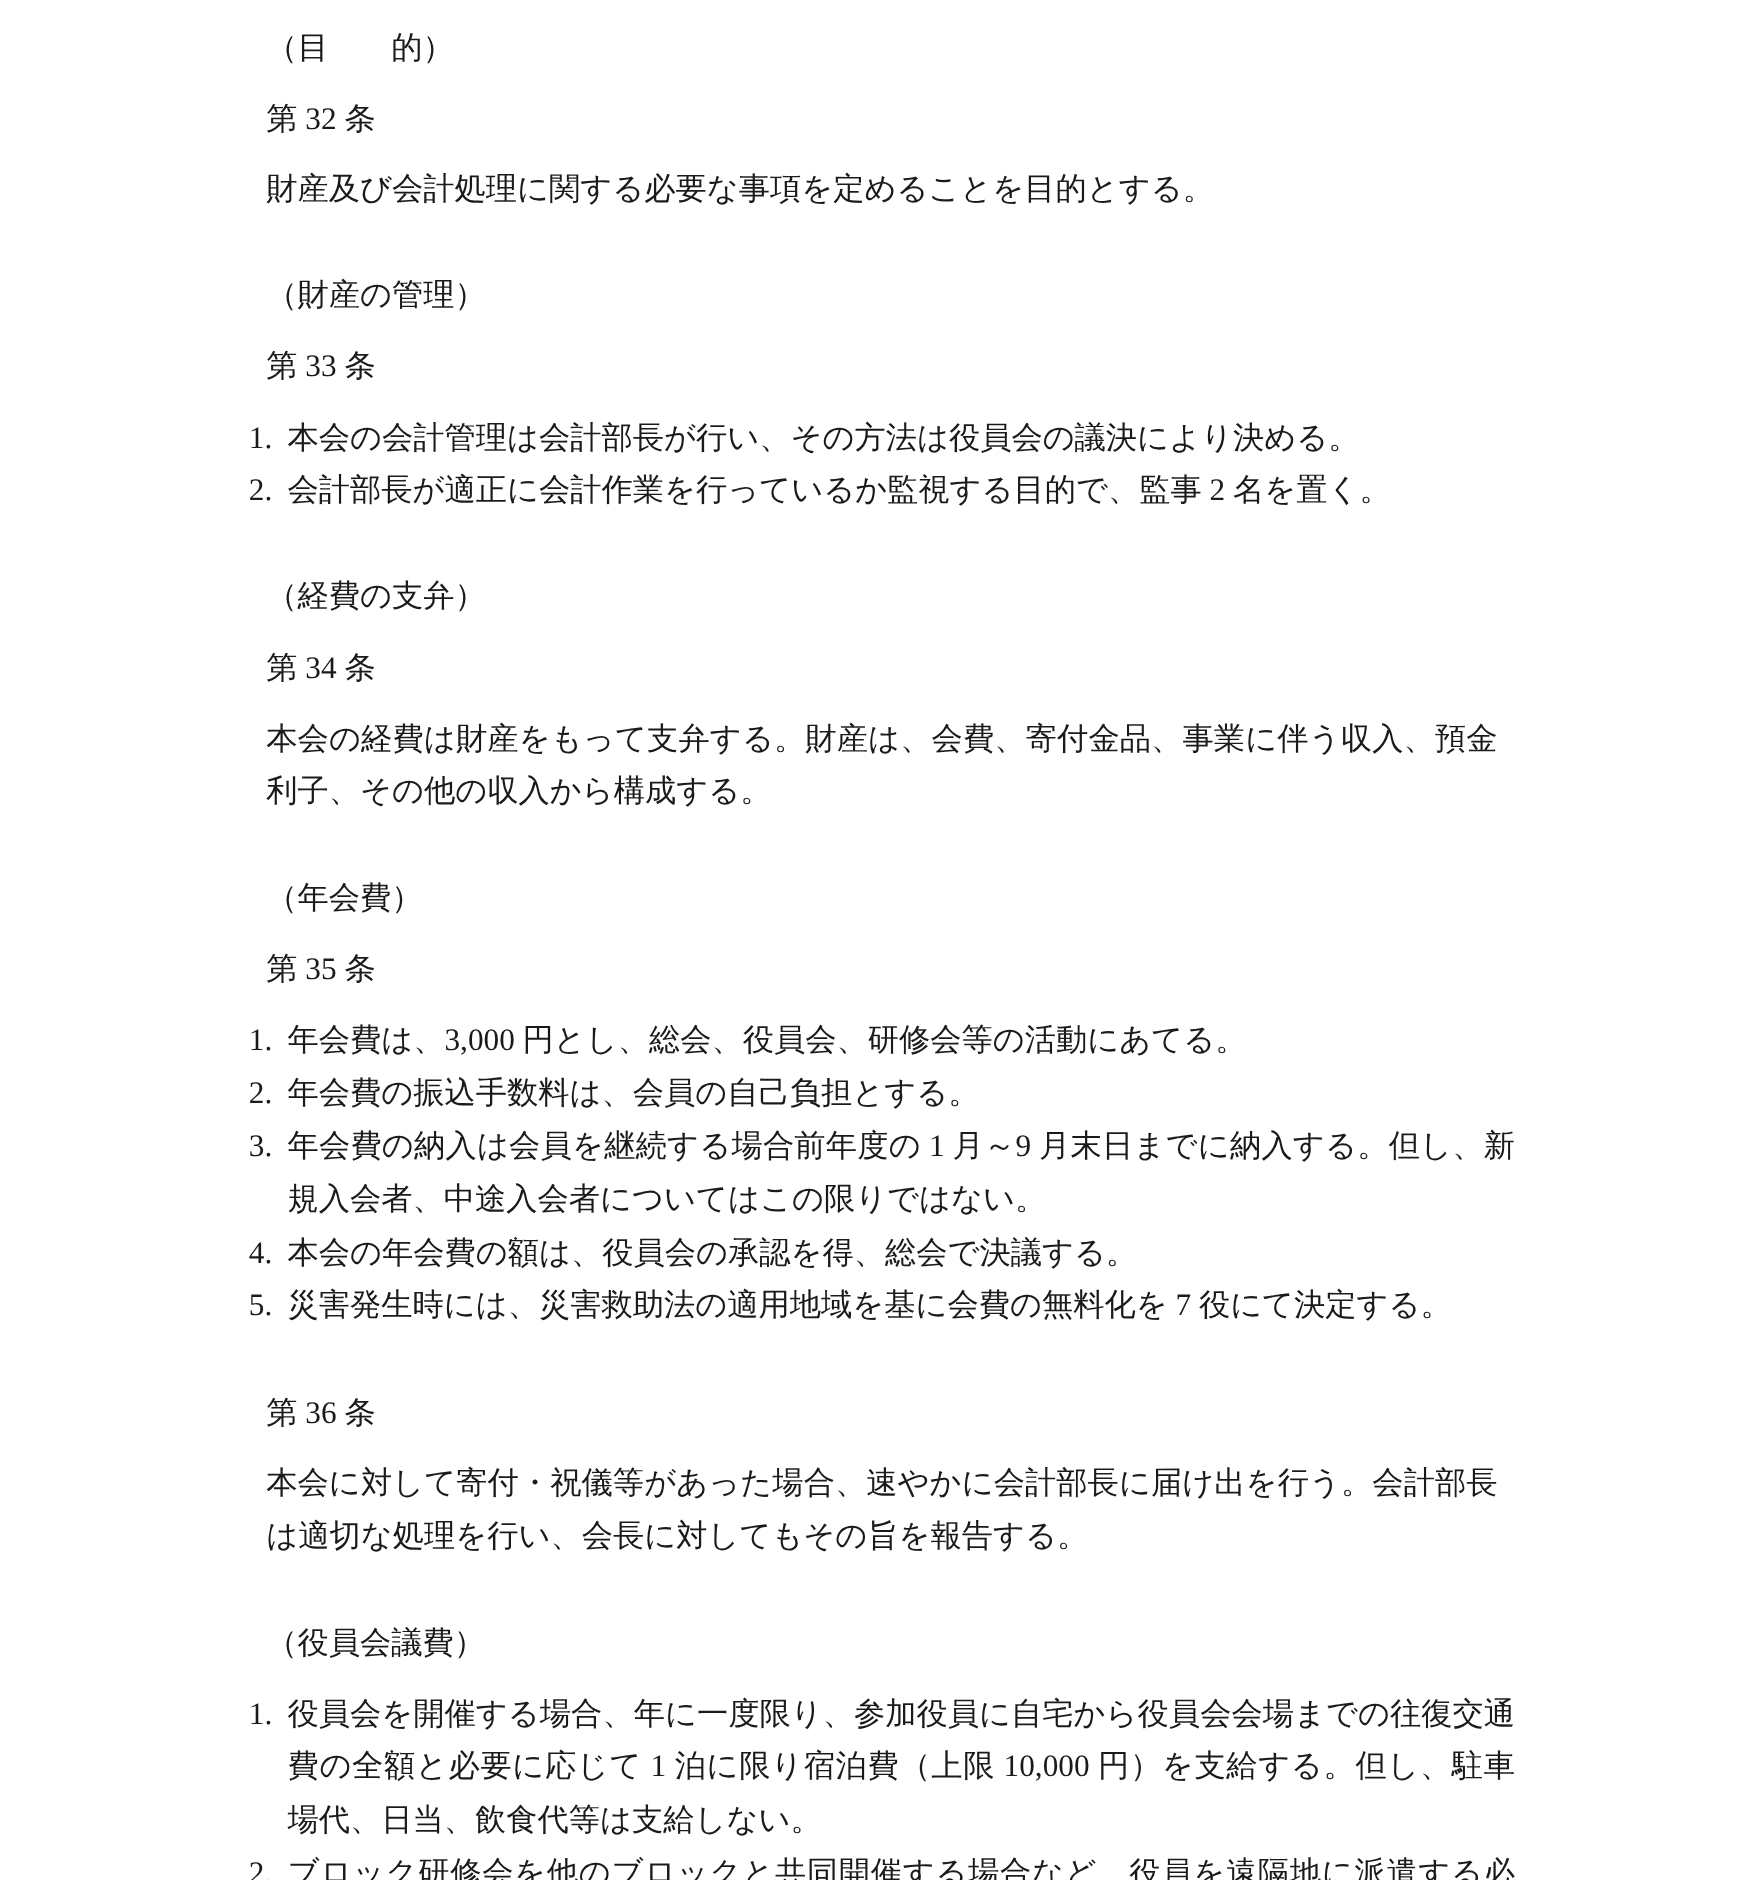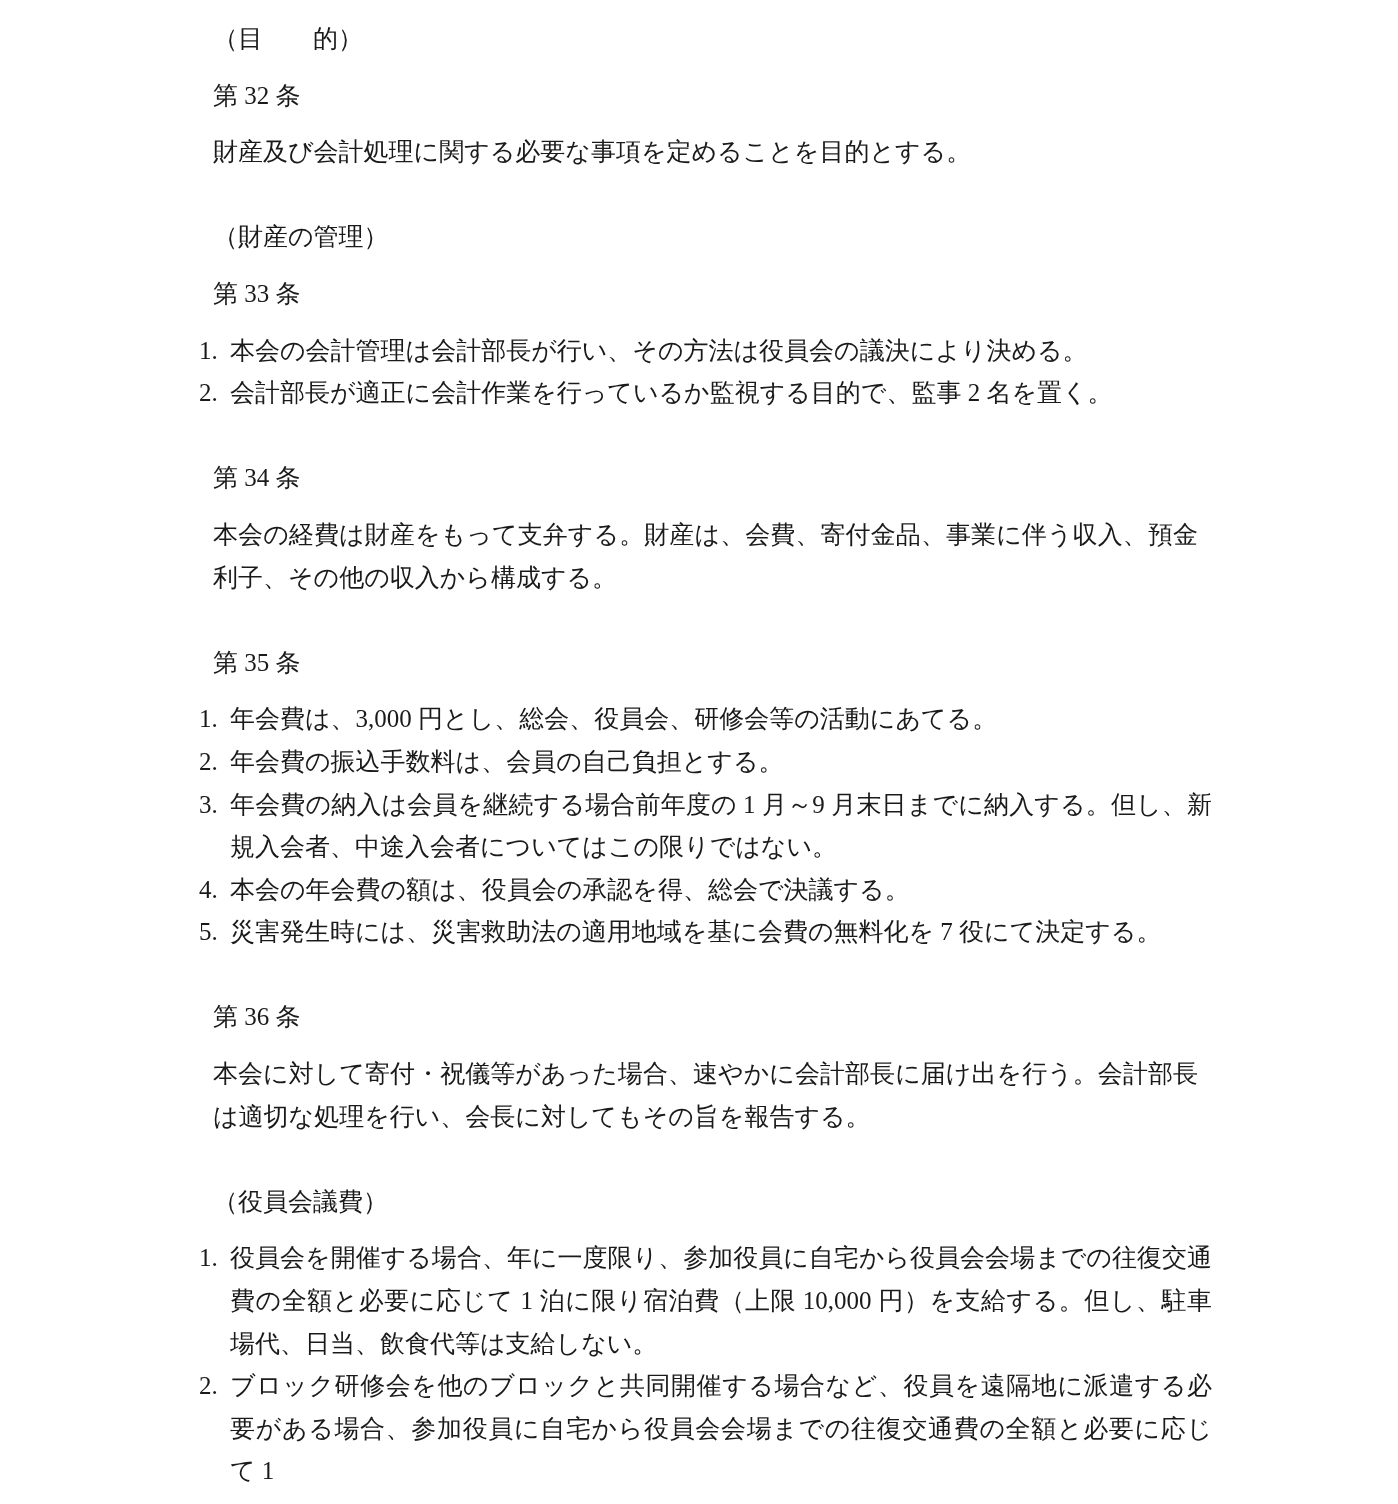--- a/index.html
+++ b/index.html
@@ -63,27 +63,29 @@
   </div>
 
   <div class="item">
     <span class="num">2.</span>
     <span class="txt">会計部長が適正に会計作業を行っているか監視する目的で、監事 2 名を置く。</span>
   </div>
 </div>
   </section>
 
   <section class="sec">
+    <p class="heading">（経費の支弁）</p>
     <p class="article">第 34 条</p>
     <div class="content">
   <p class="para">本会の経費は財産をもって支弁する。財産は、会費、寄付金品、事業に伴う収入、預金利子、その他の収入から構成する。</p>
 </div>
   </section>
 
   <section class="sec">
+    <p class="heading">（年会費）</p>
     <p class="article">第 35 条</p>
     <div class="content">
   <div class="item">
     <span class="num">1.</span>
     <span class="txt">年会費は、3,000 円とし、総会、役員会、研修会等の活動にあてる。</span>
   </div>
 
   <div class="item">
     <span class="num">2.</span>
     <span class="txt">年会費の振込手数料は、会員の自己負担とする。</span>

